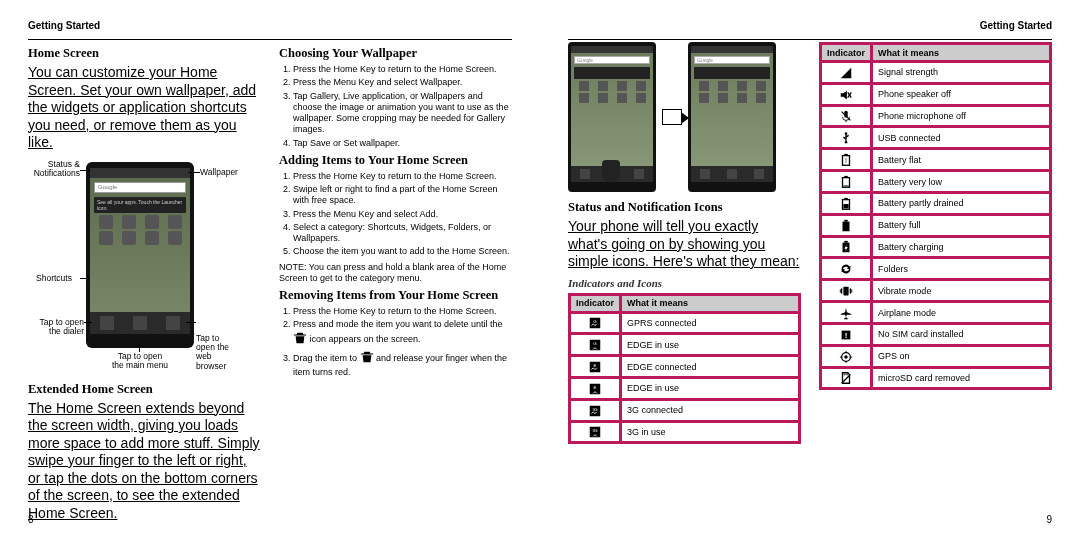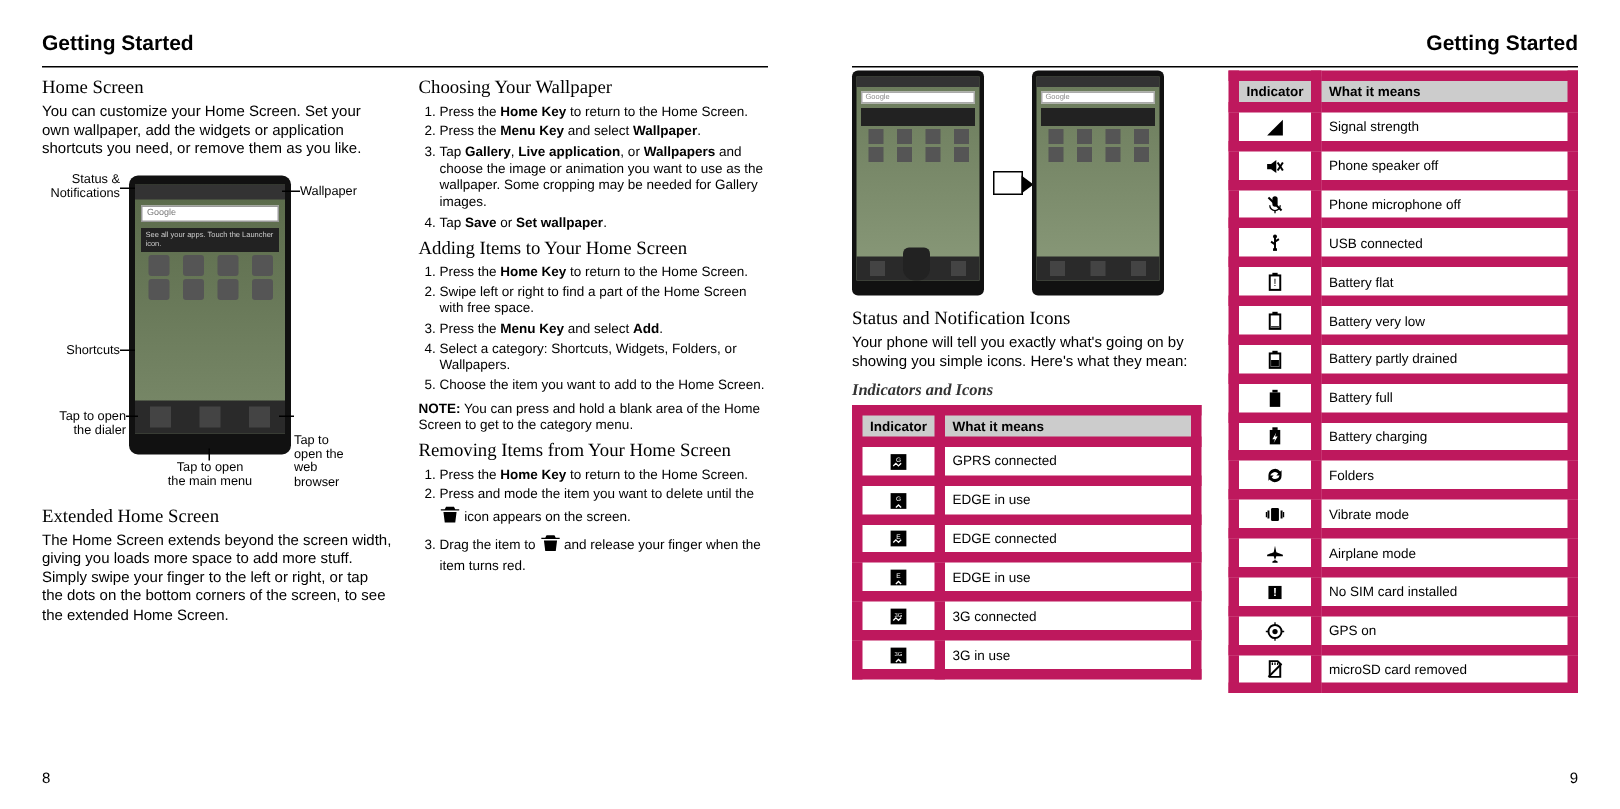--- a/index.html
+++ b/index.html
@@ -9,30 +9,30 @@
     color: #000;
     background: #fff;
     width: 1080px;
     height: 539px;
     overflow: hidden;
     position: relative;
   }
   .page-wrap { display: flex; width: 100%; height: 100%; }
   .page { width: 540px; padding: 20px 28px 16px 28px; position: relative; }
   .hdr-line { border-top: 1.5px solid #000; margin-bottom: 2px; }
-  .hdr-title { font-weight: bold; font-size: 14px; margin-bottom: 8px; }
+  .hdr-title { font-weight: bold; font-size: 10px; margin-bottom: 8px; }
   .page-right .hdr-title { text-align: right; }
   .cols { display: flex; gap: 18px; }
   .col { flex: 1; }
-  h2.section { font-family: "Times New Roman", serif; font-weight: normal; font-size: 12.5px; margin-top: 4px; margin-bottom: 3px; }
+  h2.section { font-family: "Times New Roman", serif; font-weight: bold; font-size: 12.5px; margin-top: 4px; margin-bottom: 3px; }
   h3.sub { font-family: "Times New Roman", serif; font-weight: bold; font-style: italic; font-size: 11px; margin-top: 6px; margin-bottom: 4px; color: #333; }
-  p.body { font-size: 10px; line-height: 1.25; margin-bottom: 4px; }
+  p.body { font-size: 14px; line-height: 1.25; margin-bottom: 4px; text-decoration: underline; }
   ol.steps { list-style: decimal; padding-left: 14px; margin-bottom: 4px; }
   ol.steps li { font-size: 9px; line-height: 1.25; margin-bottom: 2px; }
-  .b { font-weight: bold; }
+  .b { font-weight: normal; }
   .note { font-size: 9px; line-height: 1.25; }
   .phone-fig { position: relative; width: 210px; height: 210px; margin-top: 6px; }
   .phone { position: absolute; left: 58px; top: 4px; width: 108px; height: 186px; background: #111; border-radius: 6px; }
   .phone-screen { position: absolute; top: 6px; left: 4px; right: 4px; bottom: 14px; background: linear-gradient(#5a6a4a, #7a8a6a); }
   .phone-sbar { height: 10px; background: #333; }
   .phone-search { margin: 4px 4px; height: 11px; background: #fff; border: 1px solid #999; font-size: 6px; padding: 1px 3px; color: #777; }
   .phone-widget { margin: 2px 4px; height: 16px; background: #222; font-size: 5px; color: #ccc; padding: 2px 3px; }
   .phone-iconrow { display: flex; justify-content: space-around; margin: 2px 4px; }
   .phone-icon { width: 14px; height: 14px; background: #555; border-radius: 2px; }
   .phone-dock { position: absolute; bottom: 0; left: 0; right: 0; height: 22px; background: #2a2a2a; display: flex; justify-content: space-around; align-items: center; }
@@ -51,21 +51,21 @@
   .thumb-widget { margin: 2px 3px; height: 12px; background: #222; }
   .thumb-iconrow { display: flex; justify-content: space-around; margin: 2px 3px; }
   .thumb-icon { width: 10px; height: 10px; background: #555; }
   .thumb-dock { position: absolute; bottom: 0; left: 0; right: 0; height: 16px; background: #2a2a2a; display: flex; justify-content: space-around; align-items: center; }
   .thumb-dock div { width: 10px; height: 10px; background: #444; }
   .arrow-box { width: 20px; height: 16px; border: 1px solid #000; position: relative; }
   .arrow-box::after { content: ""; position: absolute; right: -8px; top: 2px; width: 0; height: 0; border-left: 8px solid #000; border-top: 6px solid transparent; border-bottom: 6px solid transparent; }
   .hand { position: absolute; bottom: 10px; left: 34px; width: 18px; height: 22px; background: #222; border-radius: 4px 4px 8px 8px; }
 
   table.ind { border-collapse: collapse; width: 100%; font-size: 9px; }
-  table.ind th, table.ind td { border: 7px solid #be185d; padding: 2px 5px; text-align: left; vertical-align: middle; height: 18px; }
+  table.ind th, table.ind td { border: 3px solid #be185d; padding: 2px 5px; text-align: left; vertical-align: middle; height: 18px; }
   table.ind th { background: #ccc; font-weight: bold; }
   table.ind td.icon-cell { width: 38px; text-align: center; font-size: 12px; }
   .ind-icon { display: inline-block; width: 14px; height: 14px; vertical-align: middle; }
   svg { width: 14px; height: 14px; }
   .inline-trash { display: inline-block; vertical-align: middle; }
 </style>
 </head>
 <body>
 
 <div class="page-wrap">
@@ -106,21 +106,21 @@
                   <div></div>
                 </div>
             </div>
           </div>
 
           <span class="callout" style="left:0; top:2px; text-align:right; width:52px; white-space:pre-line;">Status &amp;
 Notifications</span>
           <div class="callout-line" style="left:52px; top:12px; width:10px;"></div>
           <span class="callout" style="left:172px; top:10px;">Wallpaper</span>
           <div class="callout-line" style="left:160px; top:14px; width:12px;"></div>
-          <span class="callout" style="left:0; top:116px; text-align:right; width:52px;">Shortcuts</span>
+          <span class="callout" style="left:0; top:116px; text-align:center; width:52px;">Shortcuts</span>
           <div class="callout-line" style="left:52px; top:120px; width:10px;"></div>
           <span class="callout" style="left:0; top:160px; text-align:right; width:56px; white-space:pre-line;">Tap to open
 the dialer</span>
           <div class="callout-line" style="left:56px; top:164px; width:8px;"></div>
           <span class="callout" style="left:168px; top:160px; white-space:pre-line;margin-top:16px;">Tap to open the
 web browser</span>
           <div class="callout-line" style="left:158px; top:164px; width:10px;"></div>
           <span class="callout" style="left:76px; top:194px; text-align:center; width:72px; white-space:pre-line;">Tap to open
 the main menu</span>
           <div class="callout-line" style="left:111px; top:186px; width:1px; height:8px;"></div>

